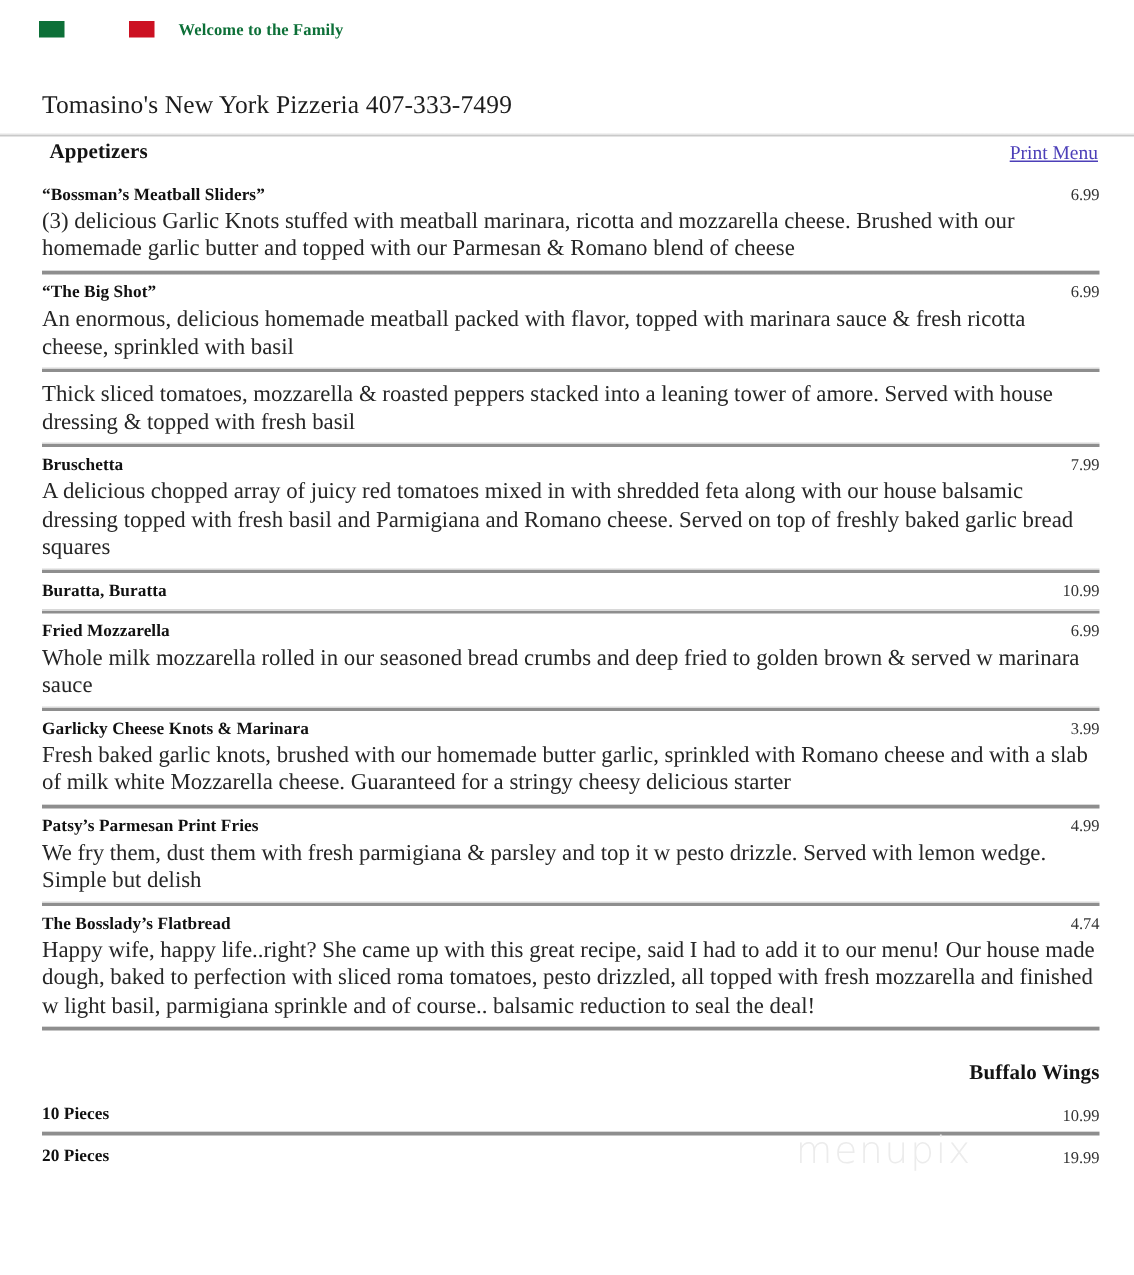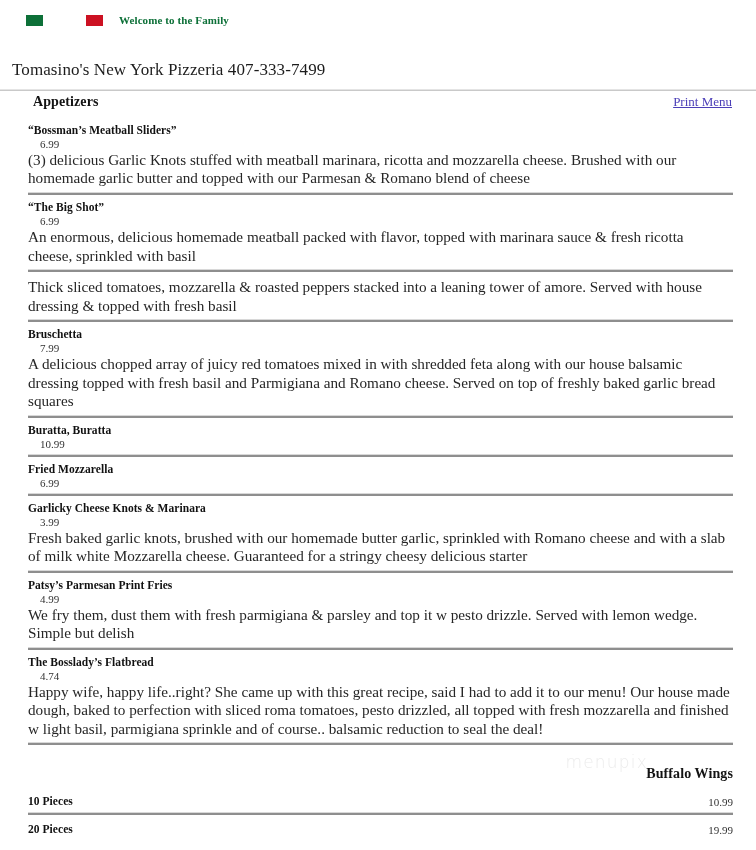--- a/index.html
+++ b/index.html
@@ -19,21 +19,21 @@
 
   
   .banner {
     height: 44px;
     padding: 14px 0 0 26px;
     display: flex;
     align-items: flex-start;
   }
   .logo-wrap {
     display: flex;
-    align-items: center;
+    align-items: flex-start;
     gap: 12px;
   }
   .flag-green {
     width: 17px;
     height: 11px;
     background: #0d7038;
     display: inline-block;
   }
   .flag-gap { width: 19px; display: inline-block; }
   .flag-red {
@@ -47,21 +47,21 @@
     font-size: 11px;
     font-weight: bold;
     color: #0d7038;
     letter-spacing: 0.1px;
     margin-left: 4px;
     white-space: nowrap;
   }
 
   
   .title-block {
-    padding: 16px 0 4px 12px;
+    padding: 16px 0 4px 28px;
   }
   .rest-title {
     font-size: 17px;
     font-weight: normal;
     color: #1c1c1c;
     letter-spacing: 0.1px;
     white-space: nowrap;
   }
   .title-rule {
     height: 2px;
@@ -110,21 +110,20 @@
   }
 
   
   .item {
     padding-top: 2px;
   }
   .item-head {
     display: flex;
     align-items: baseline;
     justify-content: space-between;
-    flex-direction: column;
   }
   .item-name {
     font-size: 11.5px;
     font-weight: bold;
     color: #111111;
     letter-spacing: 0.05px;
     line-height: 1.3;
   }
   .item-price {
     font-size: 11px;
@@ -161,21 +160,21 @@
     justify-content: space-between;
     padding-top: 4px;
   }
 
   
   .watermark {
     position: absolute;
     right: 108px;
     top: 752px;
     font-family: "DejaVu Sans", "Liberation Sans", sans-serif;
-    font-size: 17px;
+    font-size: 25px;
     font-weight: 300;
     color: #ececec;
     letter-spacing: 1.2px;
     pointer-events: none;
     user-select: none;
   }
 </style>
 </head>
 <body>
 
@@ -238,20 +237,21 @@
       <span class="item-price">10.99</span>
     </div>
   </div>
   <hr class="sep">
 
   <div class="item">
     <div class="item-head">
       <span class="item-name">Fried Mozzarella</span>
       <span class="item-price">6.99</span>
     </div>
+    <div class="item-desc">Whole milk mozzarella rolled in our seasoned bread crumbs and deep fried to golden brown &amp; served w marinara sauce</div>
   </div>
   <hr class="sep">
 
   <div class="item">
     <div class="item-head">
       <span class="item-name">Garlicky Cheese Knots &amp; Marinara</span>
       <span class="item-price">3.99</span>
     </div>
     <div class="item-desc">Fresh baked garlic knots, brushed with our homemade butter garlic, sprinkled with Romano cheese and with a slab of milk white Mozzarella cheese. Guaranteed for a stringy cheesy delicious starter</div>
   </div>

